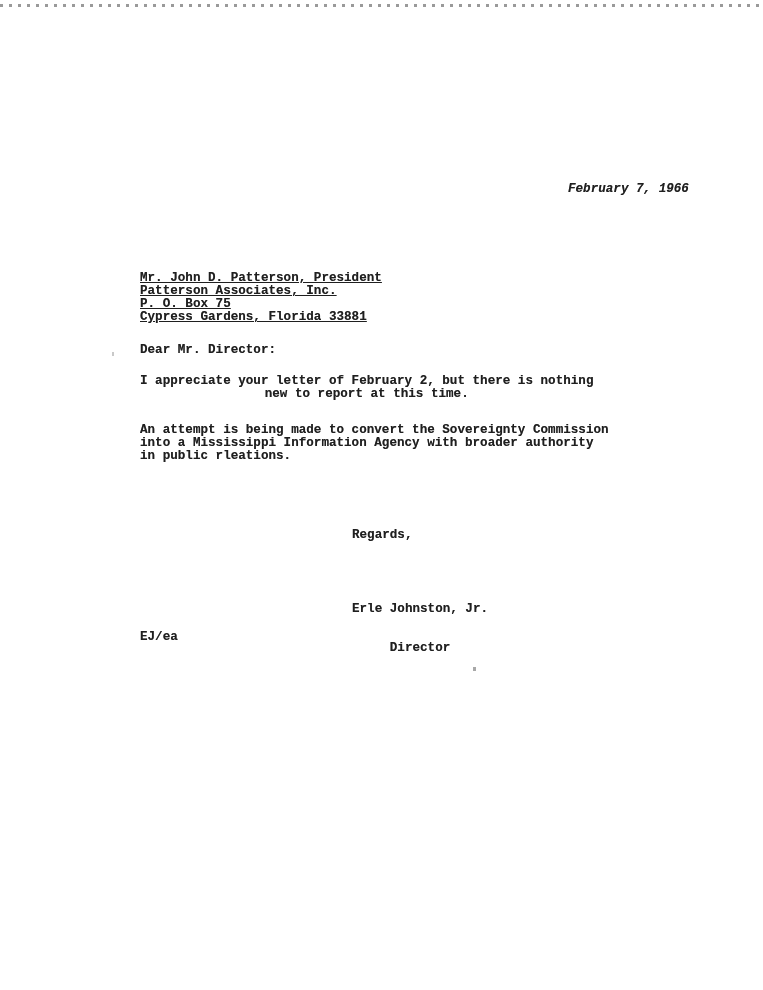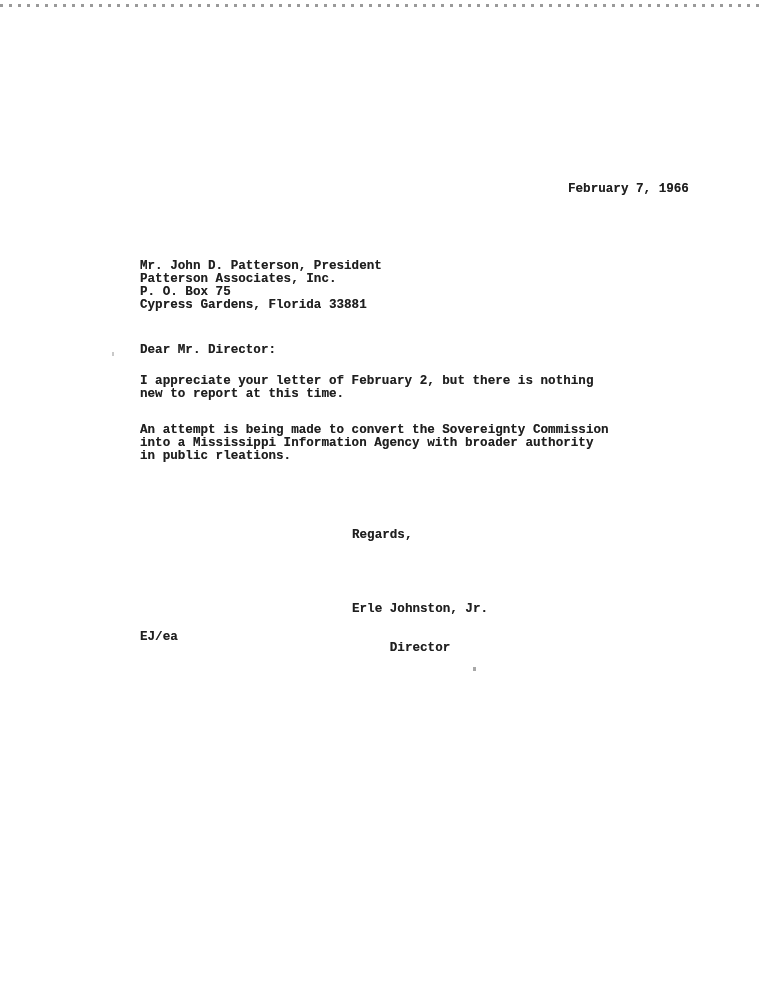--- a/index.html
+++ b/index.html
@@ -33,24 +33,24 @@
   .txt {
     position: absolute;
     font-size: 12.6px;
     line-height: 13.1px;
     font-weight: 700;
     white-space: pre-line;
     letter-spacing: 0px;
     
     text-shadow: 0 0 0.4px rgba(30,30,30,0.55);
   }
-  .date        { left: 568px; top: 183px; }
-  .recipient   { left: 140px; top: 260px; }
+  .date        { left: 568px; top: 183px; font-style: italic; }
+  .recipient   { left: 140px; top: 272px; text-decoration: underline; }
   .salutation  { left: 140px; top: 344px; }
-  .para-1      { left: 140px; top: 375px; }
+  .para-1      { left: 140px; top: 375px; text-align: center; }
   .para-2      { left: 140px; top: 424px; }
   .para-3      { left: 140px; top: 483px; }
   .closing     { left: 352px; top: 529px; }
   .signature   { left: 352px; top: 590px; text-align: center; }
   .initials    { left: 140px; top: 631px; }
   .speck {
     position: absolute;
     background: #b5b5b5;
   }
   .speck-1 { left: 112px; top: 352px; width: 2px; height: 4px; background: #c9c9c9; }

